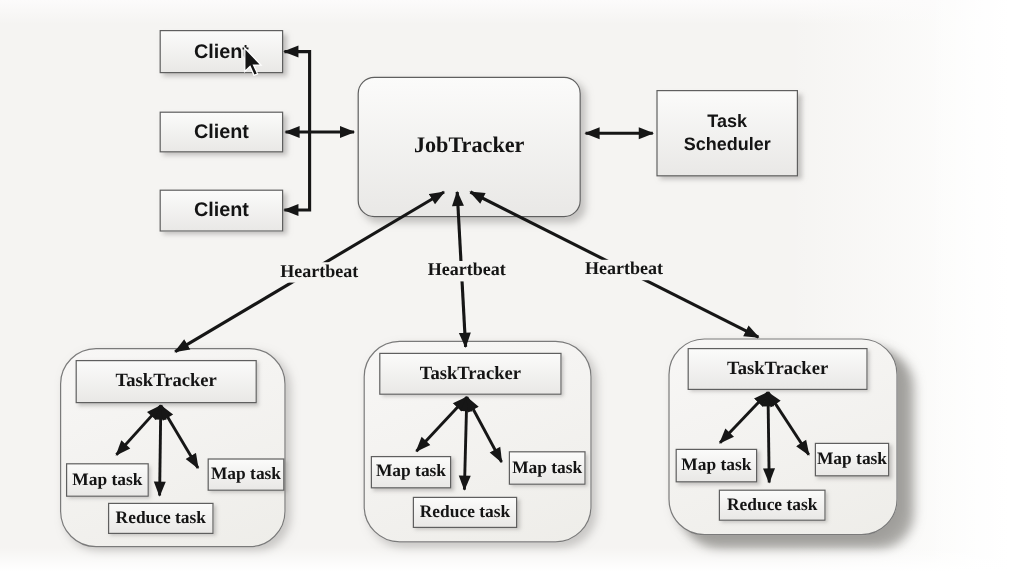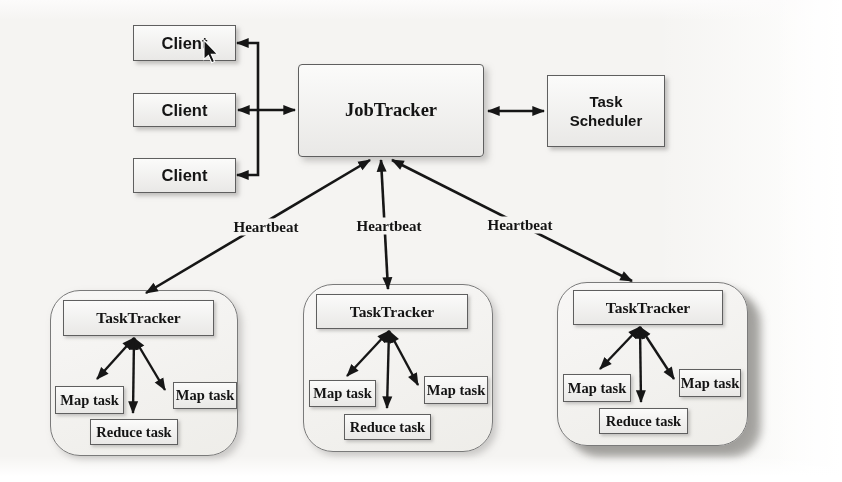--- a/index.html
+++ b/index.html
@@ -36,21 +36,21 @@
     color:var(--text); text-align:center; z-index:2; box-sizing:border-box;
   }
   .sans  { font-weight:700; font-size:16.5px; font-family:"Liberation Sans", sans-serif; }
   .serif { font-weight:700; font-family:"Liberation Serif", serif; }
 
   .client { left:133px; width:103px; }
   #client-1 { top:25px;  height:36px; }
   #client-2 { top:93px;  height:34px; }
   #client-3 { top:158px; height:35px; }
 
-  #jobtracker { left:298px; top:64px; width:186px; height:93px; border-radius:4px;
+  #jobtracker { left:298px; top:64px; width:186px; height:117px; border-radius:14px;
     font-size:18.5px; box-shadow:4px 4px 6px rgba(150,148,145,.5); }
   #task-scheduler { left:547px; top:75px; width:118px; height:72px;
     font-size:15px; line-height:1.3; padding:12px 14px; }
 
   .group {
     position:absolute; border:1.7px solid var(--groupBorder); border-radius:30px;
     background:linear-gradient(160deg, var(--groupFillTop), var(--groupFillBottom));
     box-shadow:4px 4px 7px rgba(160,158,155,.5); z-index:2; box-sizing:border-box;
   }
   #group-1 { left:50px;  top:290px; width:188px; height:166px; }

